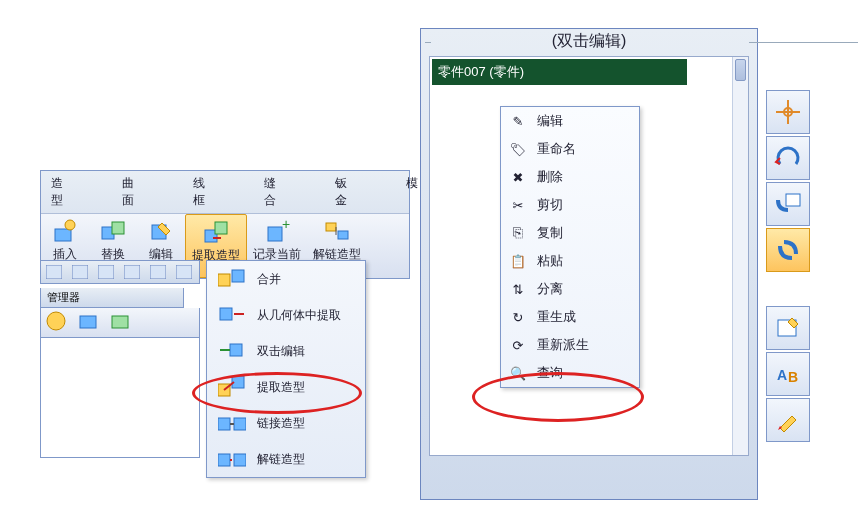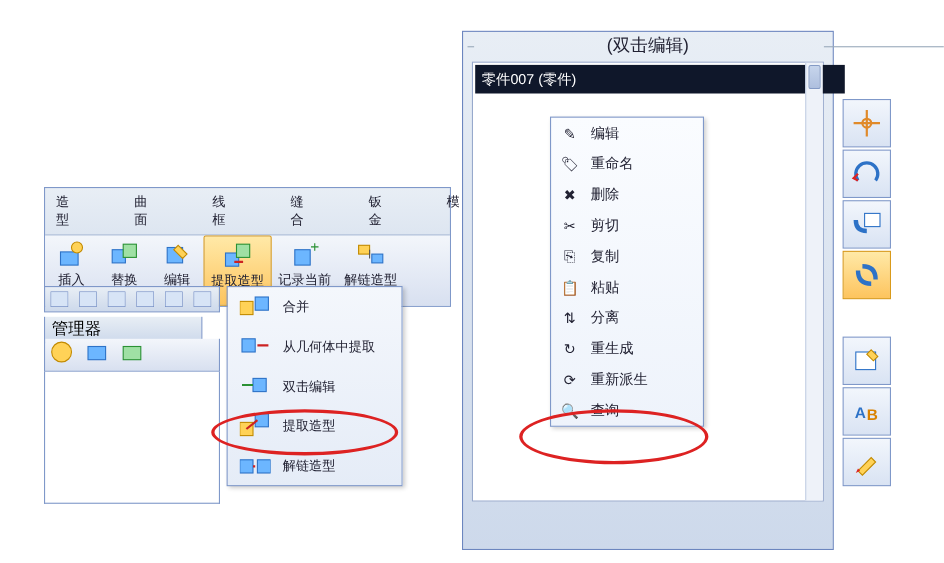--- a/index.html
+++ b/index.html
@@ -26,21 +26,21 @@
   .ribbon-btn .caret { font-size:8px; color:#445; }
 
   .mini-toolbar {
     position:absolute; left:40px; top:260px;
     width:160px; height:24px;
     background:linear-gradient(#e8eef5,#cdd9eb);
     border:1px solid #7f98c9;
     display:flex; align-items:center;
   }
   .mini-toolbar .mini { width:24px; height:20px; margin:0 1px; border:1px solid transparent; display:flex; justify-content:center; align-items:center; cursor:pointer;}
-  .mgr-label { position:absolute; left:40px; top:288px; width:144px; font-size:15px; padding:2px 6px; background:linear-gradient(#e8eef5,#cdd9eb); border:1px solid #7f98c9; border-top:none; }
+  .mgr-label { position:absolute; left:40px; top:288px; width:144px; font-size:11px; padding:2px 6px; background:linear-gradient(#e8eef5,#cdd9eb); border:1px solid #7f98c9; border-top:none; }
   .mgr-icons { position:absolute; left:40px; top:308px; width:160px; height:30px; background:linear-gradient(#f3f6fb,#d8e0f0); border:1px solid #7f98c9; border-top:none; display:flex; align-items:center; padding:0 4px; gap:10px;}
   .mgr-panel { position:absolute; left:40px; top:338px; width:160px; height:120px; background:#fff; border:1px solid #7f98c9; border-top:none; }
 
   
   .dropdown {
     position:absolute; left:206px; top:260px;
     width:160px;
     background:linear-gradient(#f4f7fc,#e5ecf7);
     border:1px solid #7f98c9;
     box-shadow:2px 2px 4px rgba(0,0,0,.2);
@@ -70,22 +70,22 @@
     content:""; position:absolute; top:50%; border-top:1px solid #9ab; width:6px;
   }
   .group-label::before{left:-4px;} .group-label::after{right:-210px; width:210px;}
   .tree {
     margin:4px 8px 8px 8px;
     background:#fff; border:1px solid #97a9cc;
     height:400px; position:relative;
   }
   .tree-node {
     display:block; padding:4px 6px; font-size:13px;
-    background:#0f172a; color:#fff;
-    width:336px; margin:2px;
+    background:#14532d; color:#fff;
+    width:255px; margin:2px;
   }
   .tree-scroll { position:absolute; right:0; top:0; bottom:0; width:16px; background:#eef2f9; border-left:1px solid #c3cfe4; }
   .tree-scroll .thumb { position:absolute; top:2px; left:2px; right:2px; height:22px; background:linear-gradient(#c7d5ec,#aebfde); border:1px solid #849ac5; border-radius:2px;}
 
   
   .ctx {
     position:absolute; left:500px; top:106px;
     width:140px;
     background:linear-gradient(#fafcff,#eef3fb);
     border:1px solid #7f98c9;
@@ -276,20 +276,30 @@
           <path d="M6 14 l10 -8" stroke="#c22" stroke-width="2"></path>
         </svg>
       </span>
     <span>提取造型</span>
   </div>
   <div class="row">
     <span class="ico">
         <svg width="28" height="22">
           <rect x="0" y="6" width="12" height="12" fill="#6cb6ff" stroke="#2d72c7"></rect>
           <rect x="16" y="6" width="12" height="12" fill="#6cb6ff" stroke="#2d72c7"></rect>
+          <path d="M12 12 h4" stroke="#555" stroke-width="2"></path>
+        </svg>
+      </span>
+    <span>链接造型</span>
+  </div>
+  <div class="row">
+    <span class="ico">
+        <svg width="28" height="22">
+          <rect x="0" y="6" width="12" height="12" fill="#6cb6ff" stroke="#2d72c7"></rect>
+          <rect x="16" y="6" width="12" height="12" fill="#6cb6ff" stroke="#2d72c7"></rect>
           <path d="M12 12 h4" stroke="#c22" stroke-width="2" stroke-dasharray="2,2"></path>
         </svg>
       </span>
     <span>解链造型</span>
   </div>
 </div>
 
 <div class="panel">
   <div class="group-label">(双击编辑)</div>
   <div class="tree">

